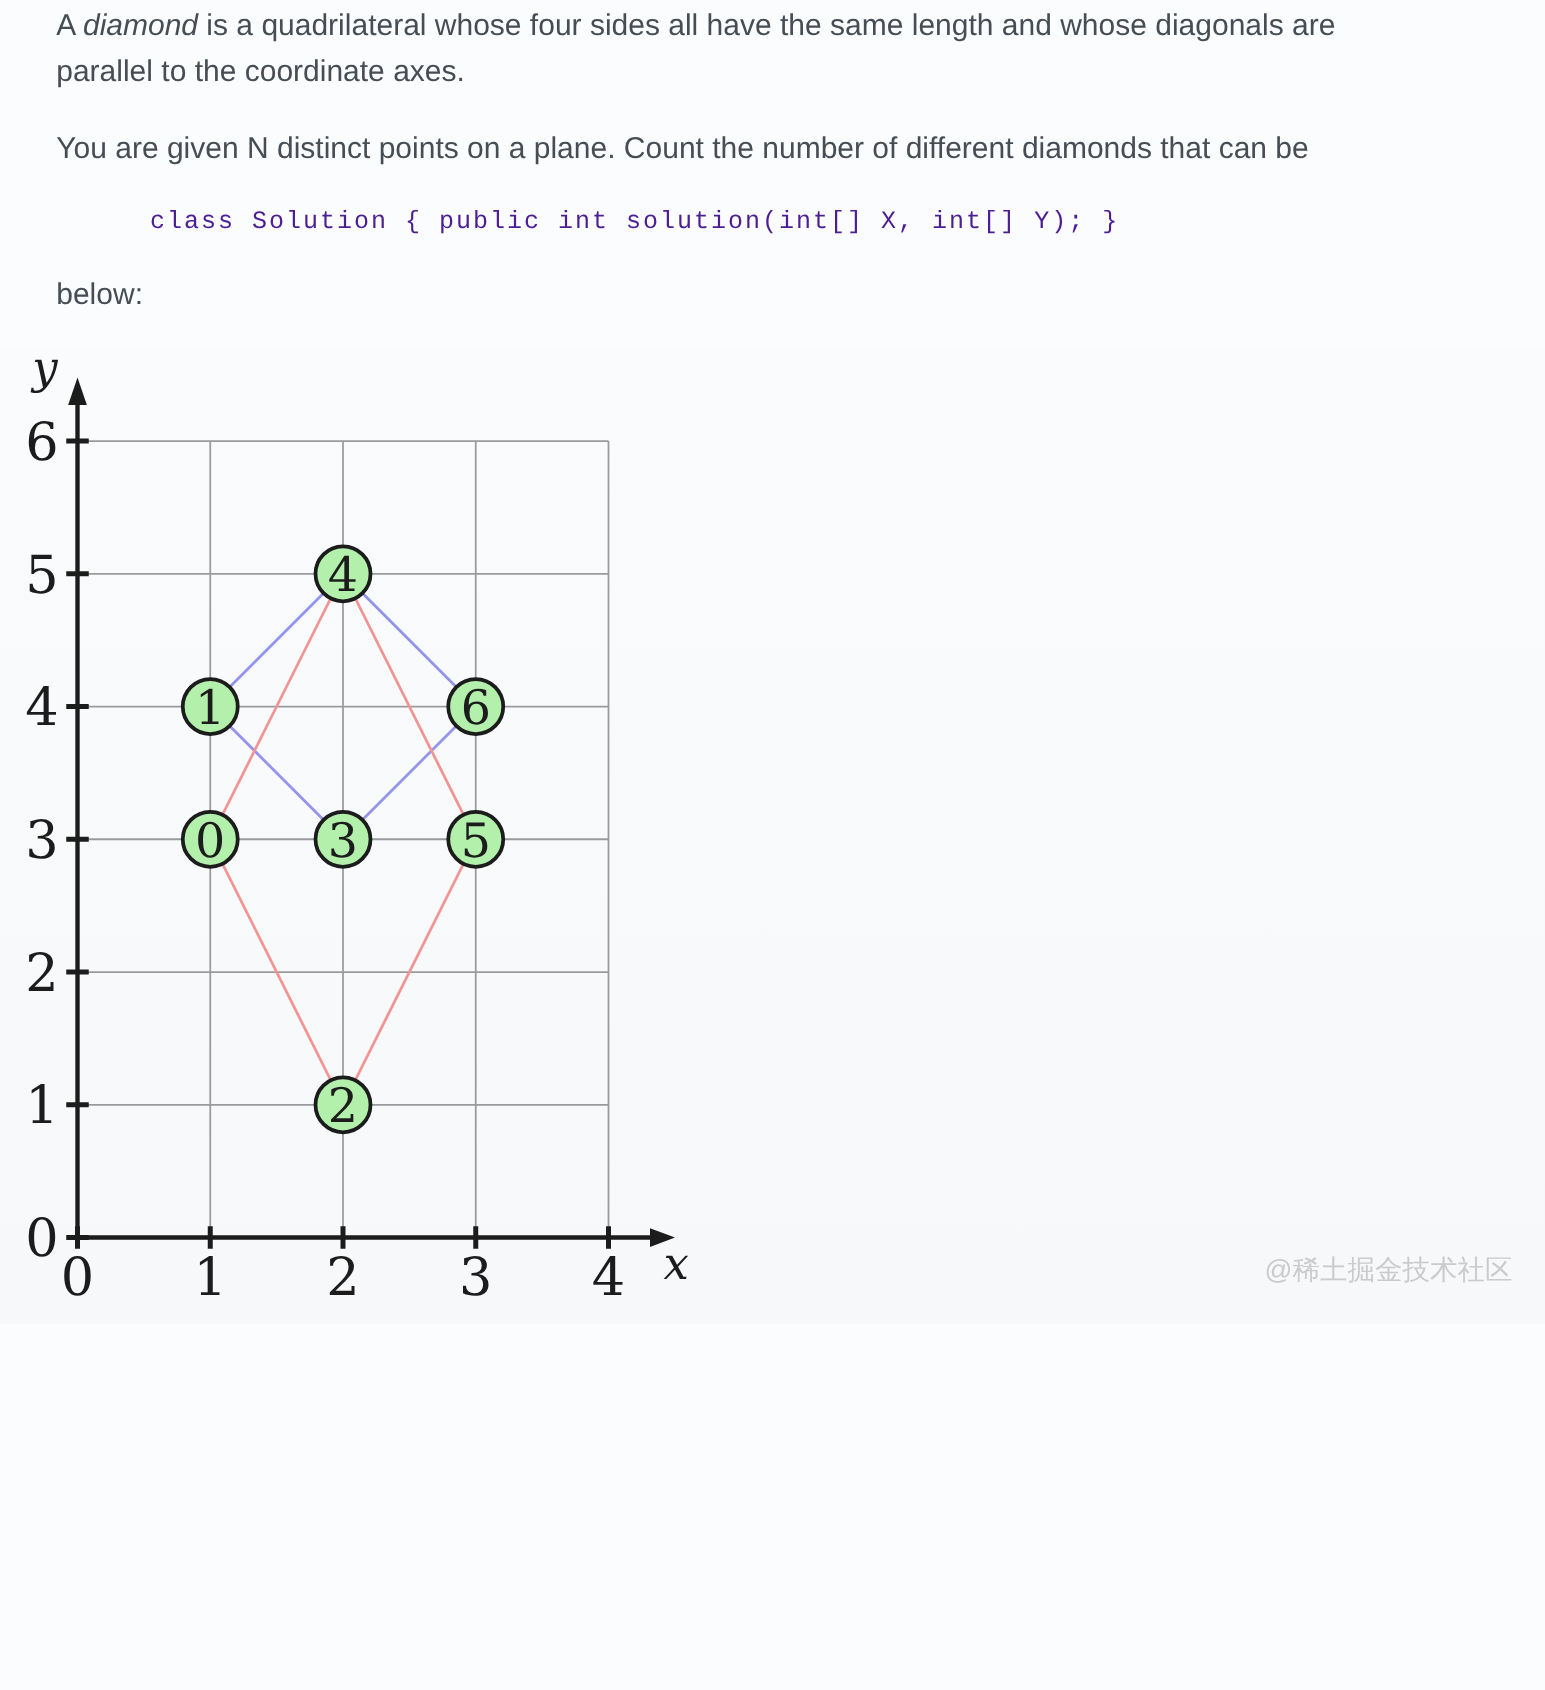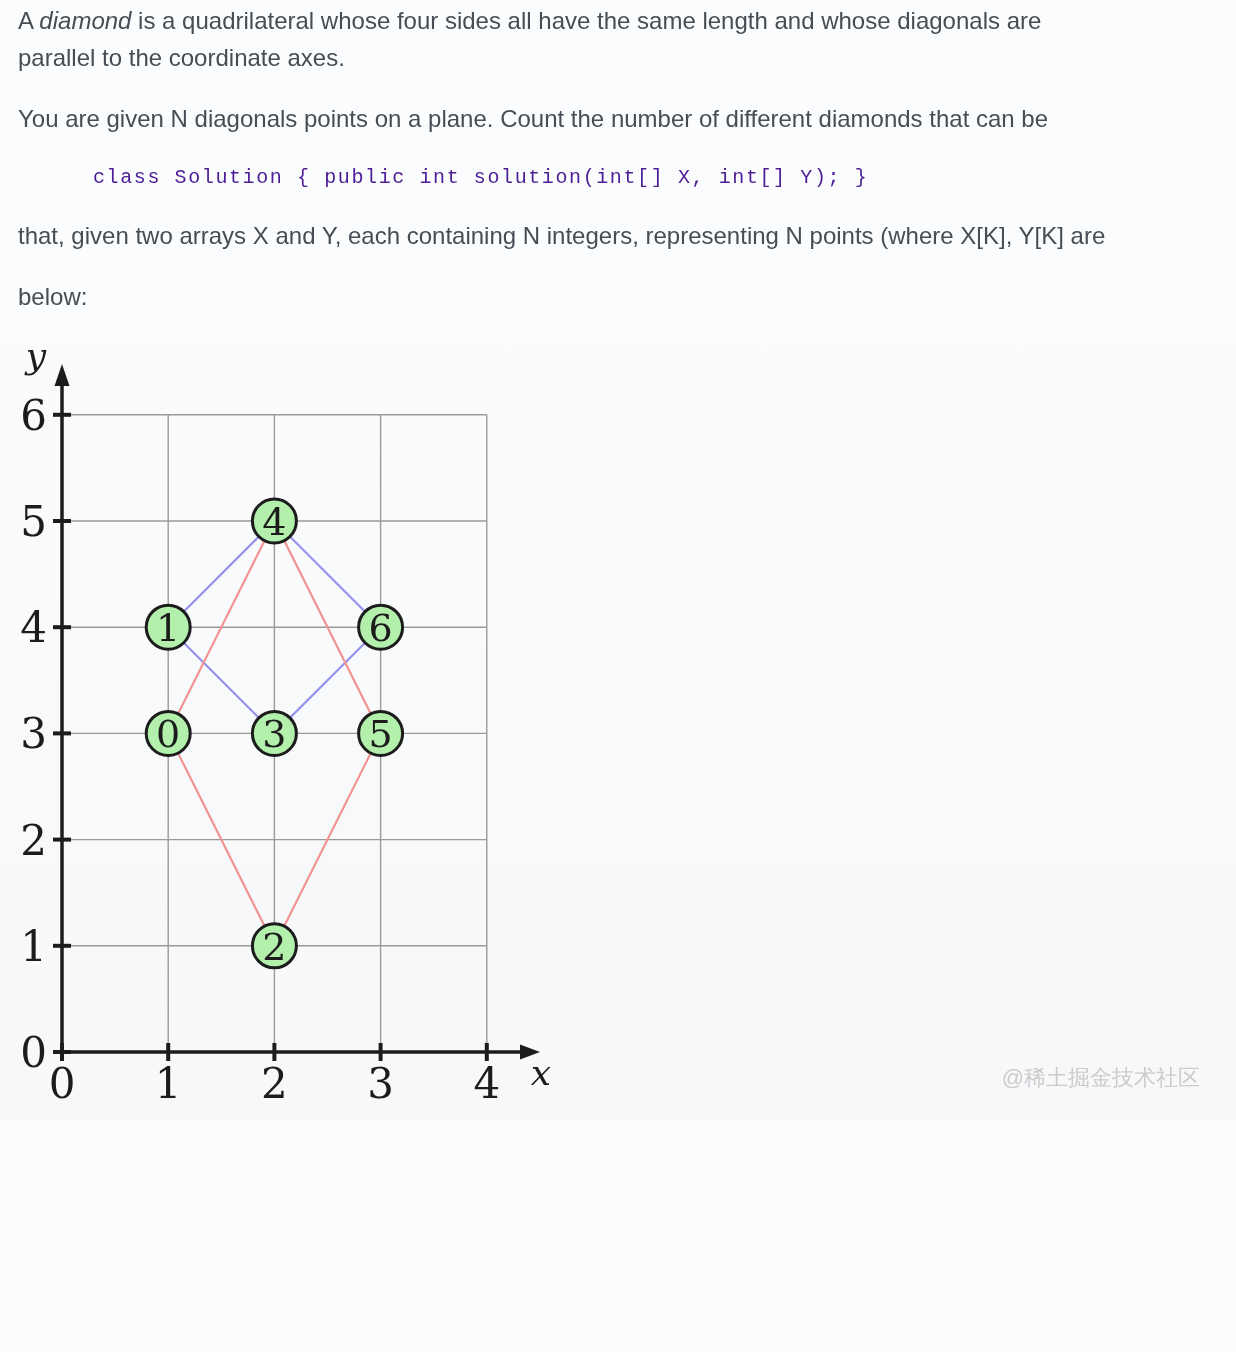--- a/index.html
+++ b/index.html
@@ -4,21 +4,21 @@
 <style>
   html,body{margin:0;padding:0;}
   body{
     width:1236px;height:1352px;
     background:#fbfcfd;
     font-family:"Liberation Sans",sans-serif;
     color:#474d54;
     overflow:hidden;
     position:relative;
   }
-  .text-content{padding:3px 18px 0 18px;}
+  .text-content{padding:3px 18px 0 18px;margin-left:27px;}
   p{font-size:24px;line-height:36.5px;margin:0 0 25px 0;}
   .line{display:block;}
   em{font-style:italic;}
   .code-block{
     font-family:"Liberation Mono","DejaVu Sans Mono",monospace;
     font-size:20px;line-height:30px;letter-spacing:1.6px;
     color:#4c1d95;
     padding-left:75px;
     margin:0 0 25px 0;
     white-space:pre;
@@ -30,44 +30,43 @@
     background:linear-gradient(180deg,#fafbfc 0%,#f7f8f9 100%);
   }
   .figure-section svg{position:absolute;left:0;top:0;}
   .grid{stroke:#9a9a9a;stroke-width:1.4;}
   .axis{stroke:#1c1c1c;stroke-width:3.5;}
   .tick{stroke:#1c1c1c;stroke-width:4;}
   .tick-label{font-family:"DejaVu Serif","Liberation Serif",serif;font-size:42px;fill:#1c1c1c;}
   .axis-letter{font-family:"DejaVu Serif","Liberation Serif",serif;font-style:italic;font-size:36px;fill:#1c1c1c;}
   .point-label{font-family:"DejaVu Serif","Liberation Serif",serif;font-size:38px;fill:#1c1c1c;}
   .watermark{
-    position:absolute;right:36px;top:722px;
+    position:absolute;right:26px;top:722px;
     font-size:22px;color:#c9cbcd;
     font-family:"Liberation Sans",sans-serif;
   }
 </style>
 </head>
 <body>
 
 <div class="text-content">
 
   <p>
       <span class="line"><span>A </span><em>diamond</em><span> is a quadrilateral whose four sides all have the same length and whose diagonals are</span></span>
       <span class="line">parallel to the coordinate axes.</span>
     </p>
 
   <p>
-      <span class="line">You are given N diagonals points on a plane. Count the number of different diamonds that can be</span>
+      <span class="line">You are given N distinct points on a plane. Count the number of different diamonds that can be</span>
     </p>
 
 
   <div class="code-block">class Solution { public int solution(int[] X, int[] Y); }</div>
 
   <p>
-      <span class="line">that, given two arrays X and Y, each containing N integers, representing N points (where X[K], Y[K] are</span>
     </p>
 
   <p>
       <span class="line">below:</span>
     </p>
 
 </div>
 
 <div class="figure-section">
   <svg width="620" height="762" viewBox="0 0 620 762">

